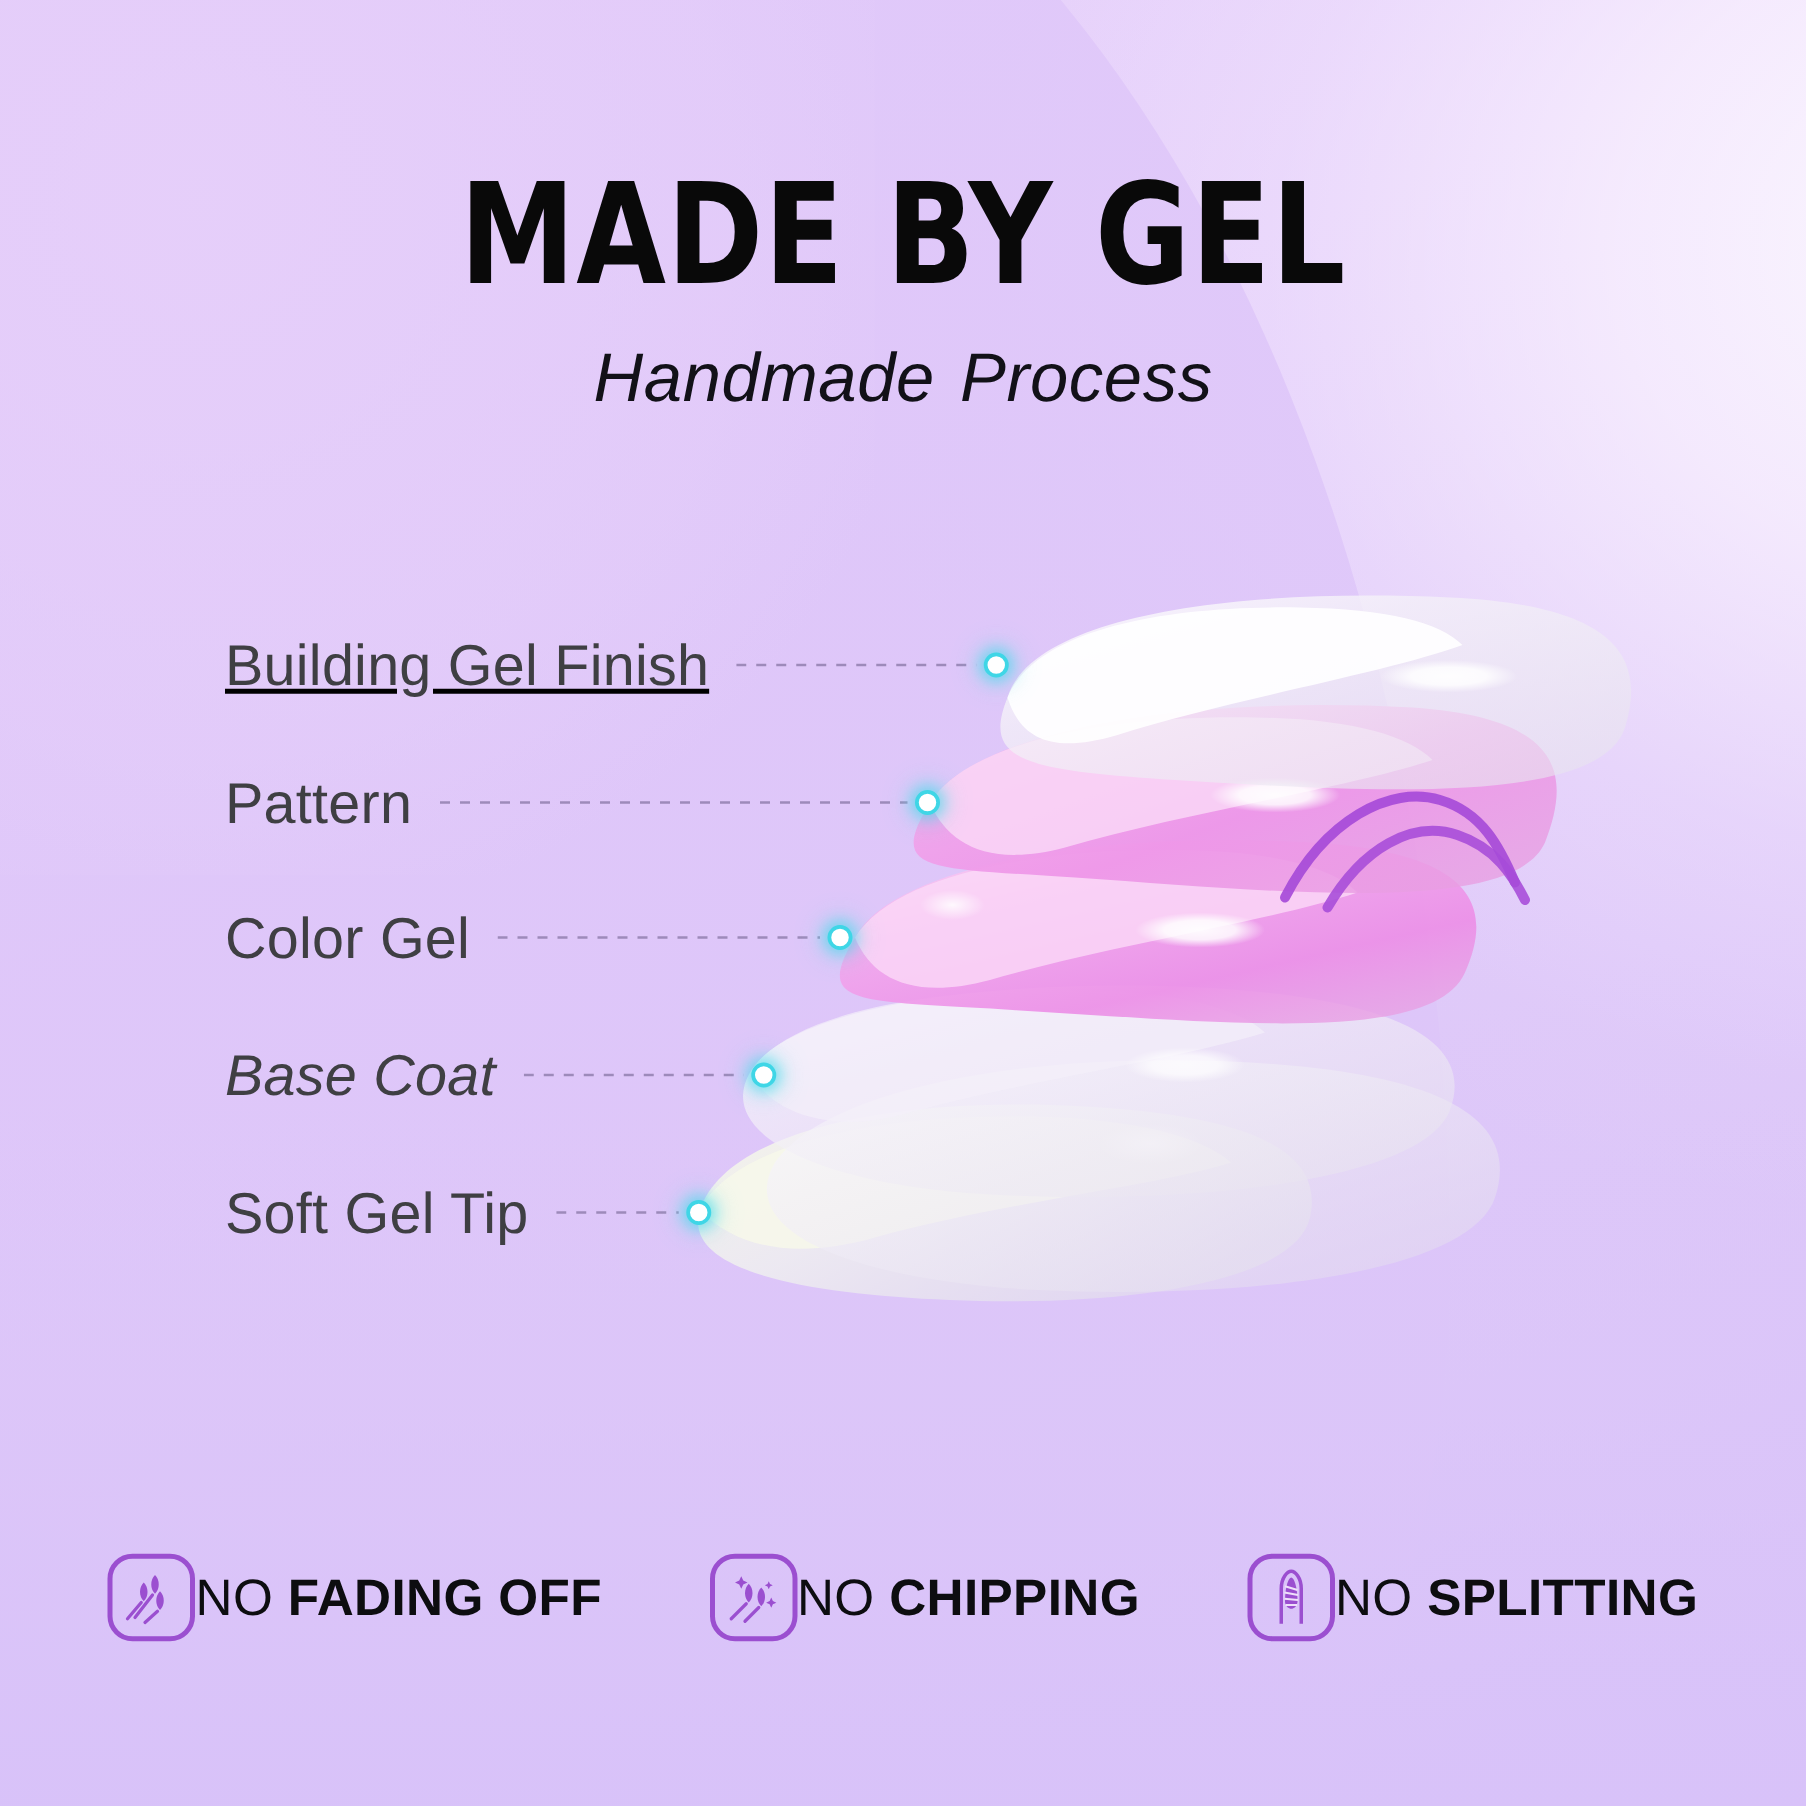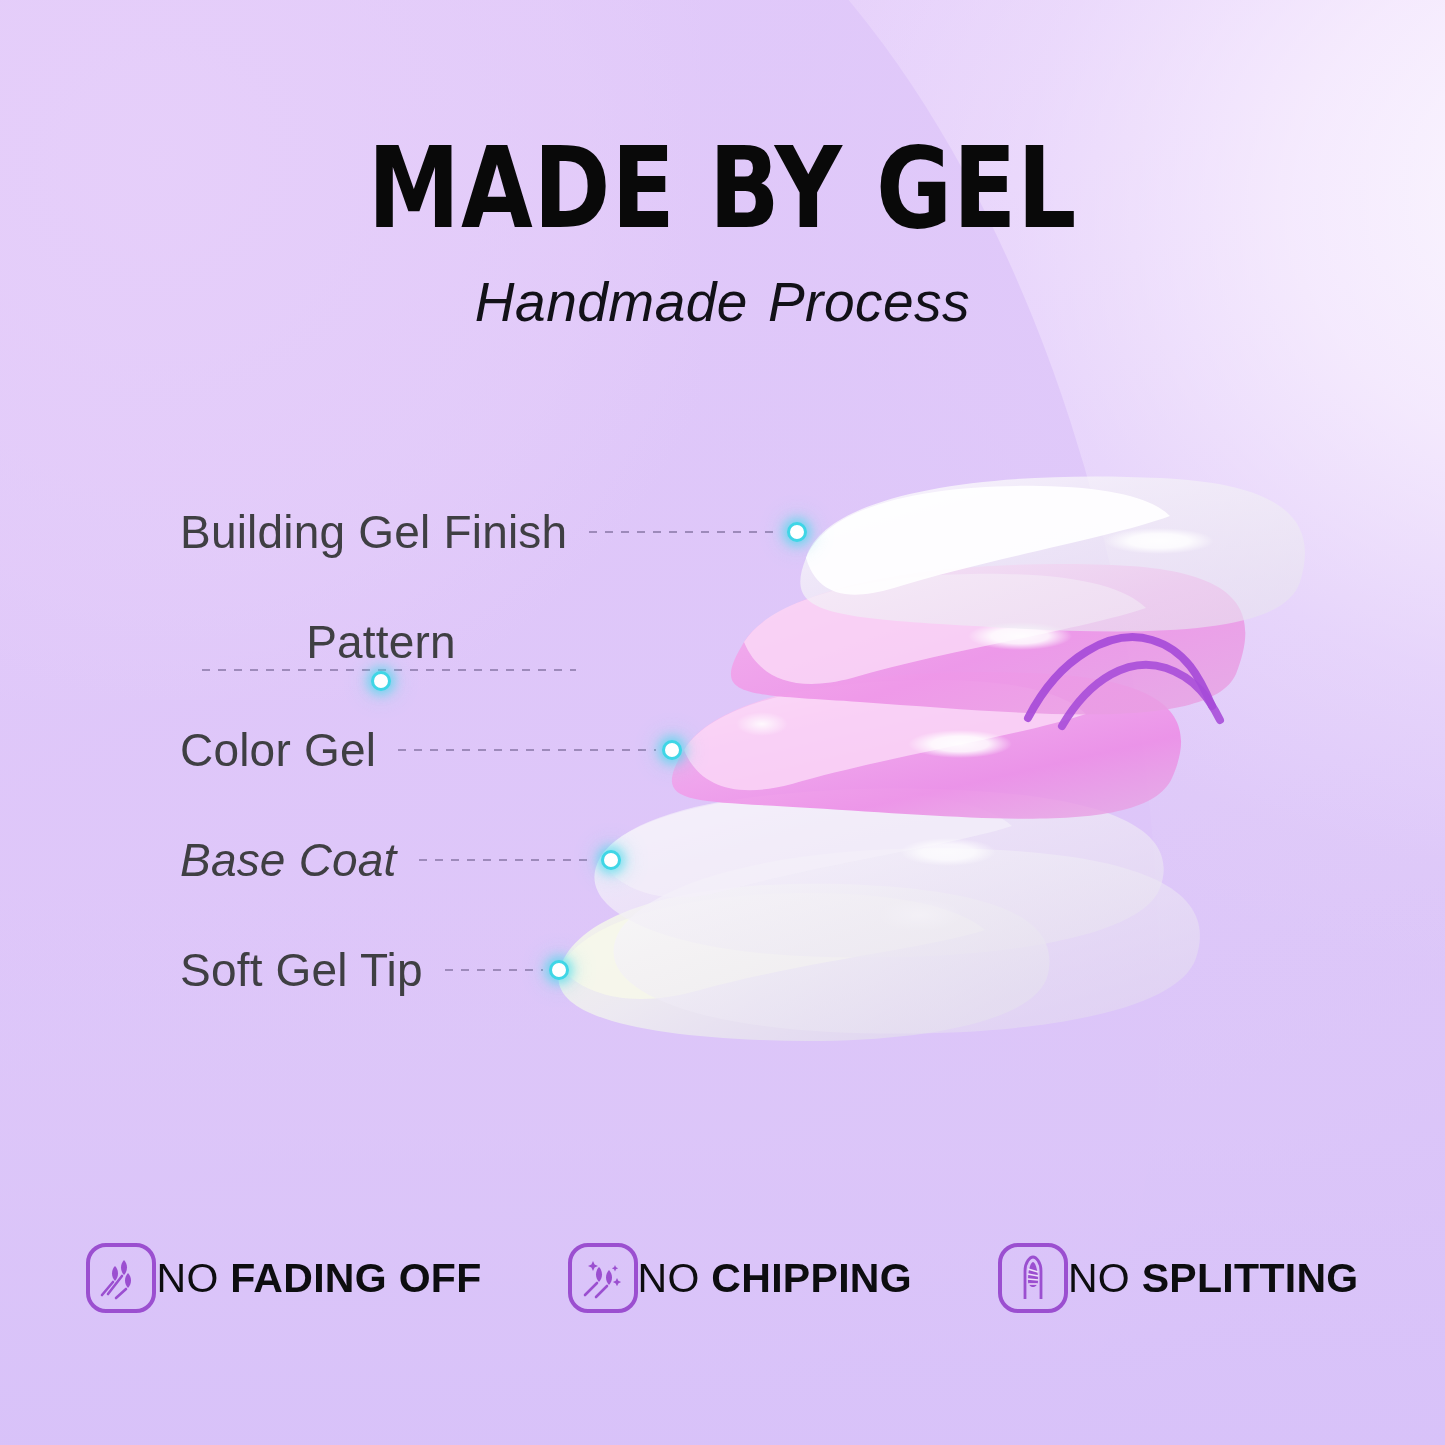--- a/index.html
+++ b/index.html
@@ -219,27 +219,27 @@
 
     <g>
       <path d="M806,558 C826,492 990,470 1160,478 C1290,484 1318,524 1300,582 C1280,644 1100,634 940,624 C816,616 786,608 806,558 Z" fill="url(#gClear1)" opacity="0.92"></path>
       <path d="M806,558 C828,504 930,484 1040,486 C1110,487 1152,498 1170,516 C1110,538 982,560 894,588 C840,604 816,590 806,558 Z" fill="#ffffff" opacity="0.90"></path>
       <rect x="1104" y="528" width="110" height="26" rx="13" fill="url(#hiWhite)" opacity="0.95"></rect>
     </g>
   </svg>
 
   <div class="labels">
 
-    <div class="label-row" style="left:180px; top:505px;">
+    <div class="label-row" style="left:180px; top:505px;text-decoration:underline;">
       <span class="label-text">Building Gel Finish</span>
       <span class="leader" style="width:192px;"></span>
       <span class="dot"></span>
     </div>
 
-    <div class="label-row" style="left:180px; top:615px;flex-direction:column;">
+    <div class="label-row" style="left:180px; top:615px;">
       <span class="label-text">Pattern</span>
       <span class="leader" style="width:374px;"></span>
       <span class="dot"></span>
     </div>
 
     <div class="label-row" style="left:180px; top:723px;">
       <span class="label-text">Color Gel</span>
       <span class="leader" style="width:258px;"></span>
       <span class="dot"></span>
     </div>

